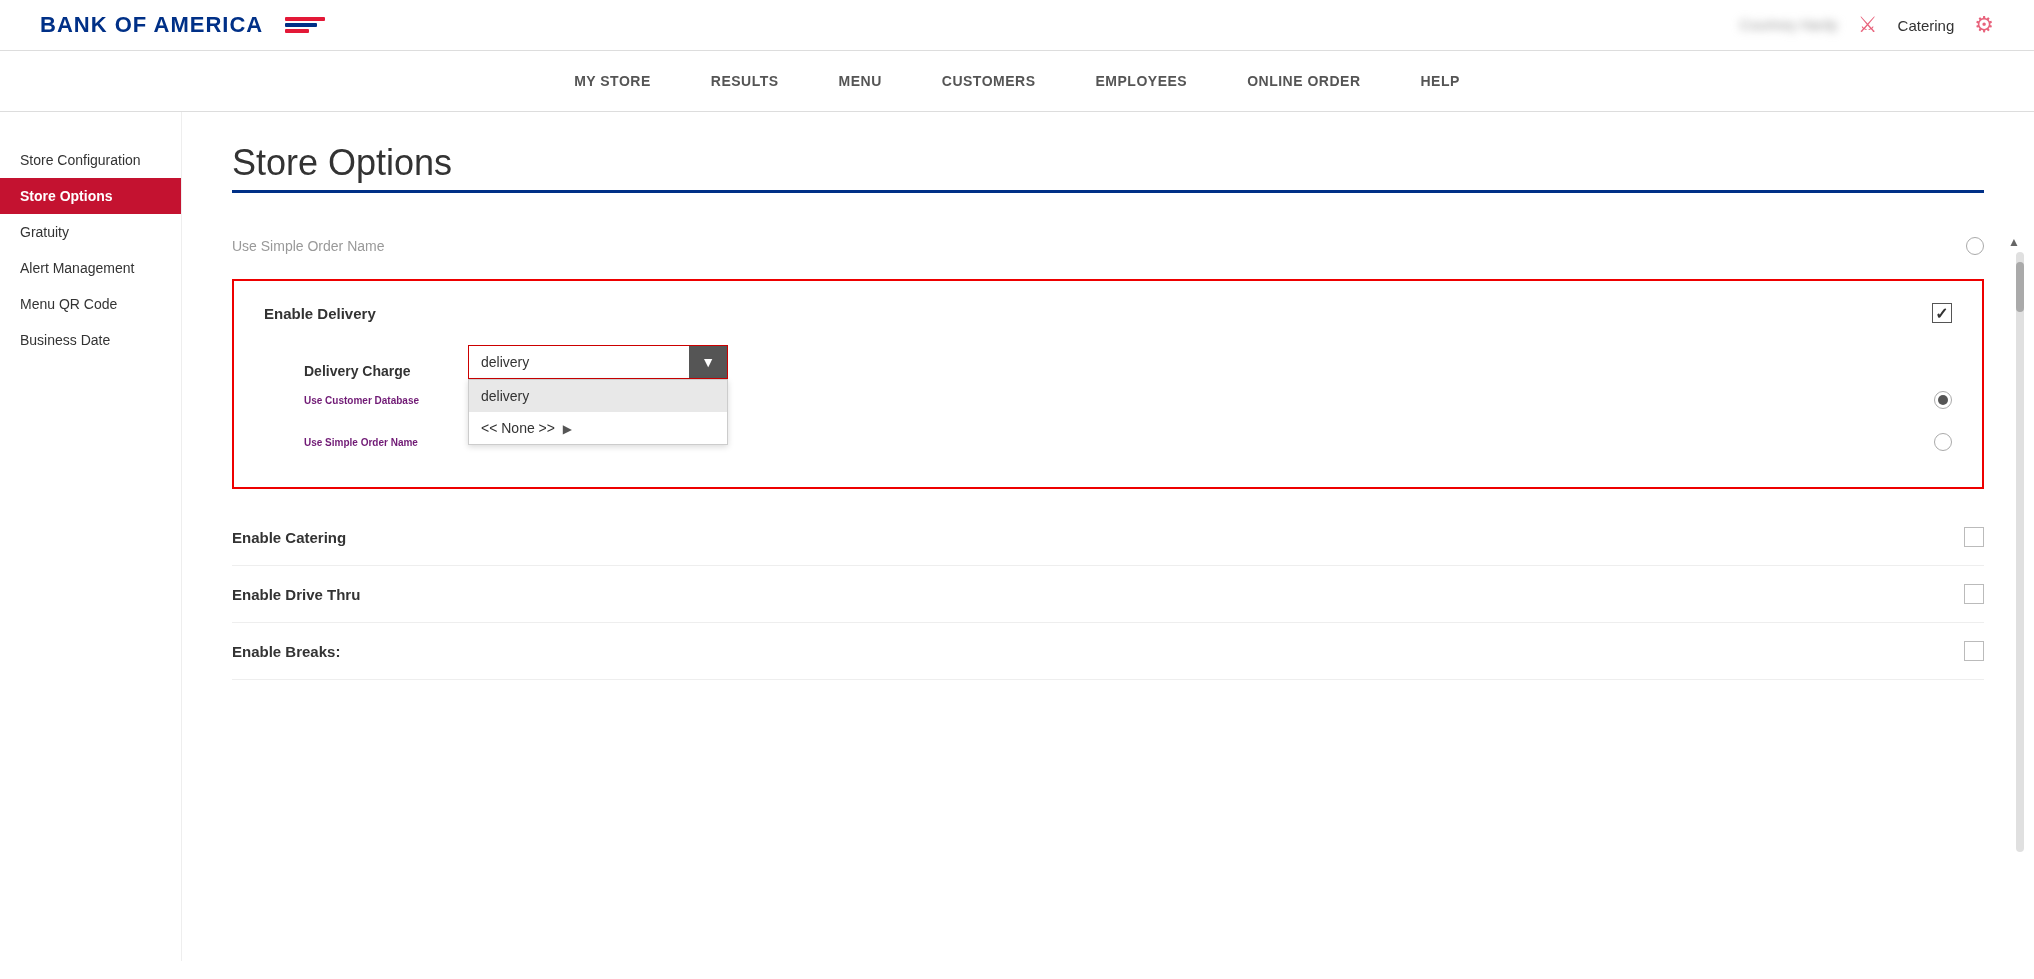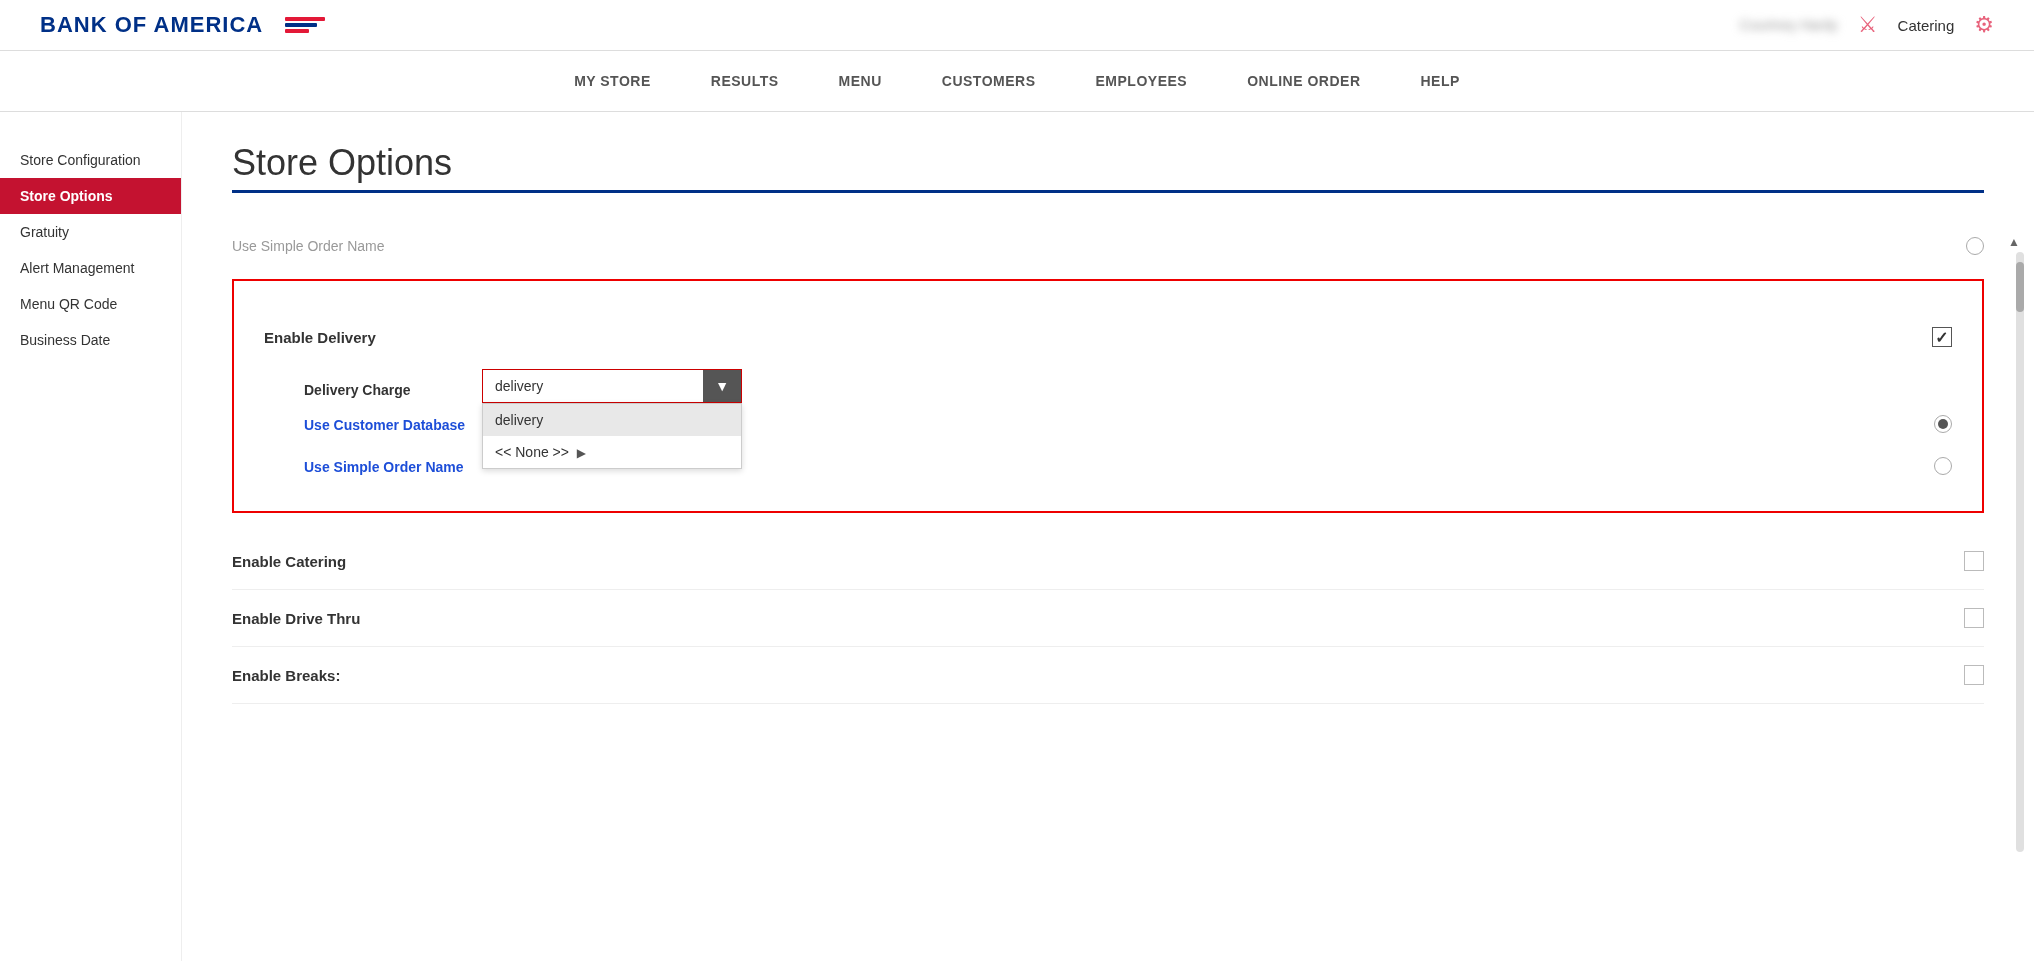--- a/index.html
+++ b/index.html
@@ -162,21 +162,21 @@
       color: #888;
     }
     .option-label-above {
       font-size: 14px;
       color: #999;
     }
 
     
     .delivery-box {
       border: 2px solid #e00;
-      padding: 36px 30px 24px 30px;
+      padding: 12px 30px 24px 30px;
       margin-bottom: 20px;
       position: relative;
       background: #fff;
     }
 
     .option-row {
       display: flex;
       align-items: center;
       justify-content: space-between;
       padding: 10px 0;
@@ -222,23 +222,23 @@
       content: '';
       width: 10px;
       height: 10px;
       border-radius: 50%;
       background: #555;
     }
 
     
     .delivery-charge-row {
       display: flex;
-      align-items: center;
+      align-items: flex-end;
       padding: 12px 0 0 40px;
-      gap: 18px;
+      gap: 4px;
       position: relative;
     }
     .delivery-charge-label {
       font-size: 14px;
       font-weight: 600;
       color: #333;
       min-width: 160px;
       padding-top: 8px;
     }
     .dropdown-container {
@@ -289,26 +289,26 @@
     }
     .cursor-icon {
       font-size: 12px;
       color: #555;
       margin-left: 4px;
     }
 
     
     .sub-row {
       display: flex;
-      align-items: flex-end;
+      align-items: center;
       justify-content: space-between;
       padding: 12px 0;
-      font-size: 14px;
+      font-size: 10px;
       font-weight: 600;
-      color: #1d4ed8;
+      color: #701a75;
       padding-left: 40px;
     }
 
     
     .bottom-option-row {
       display: flex;
       align-items: center;
       justify-content: space-between;
       padding: 18px 0;
       font-size: 15px;

